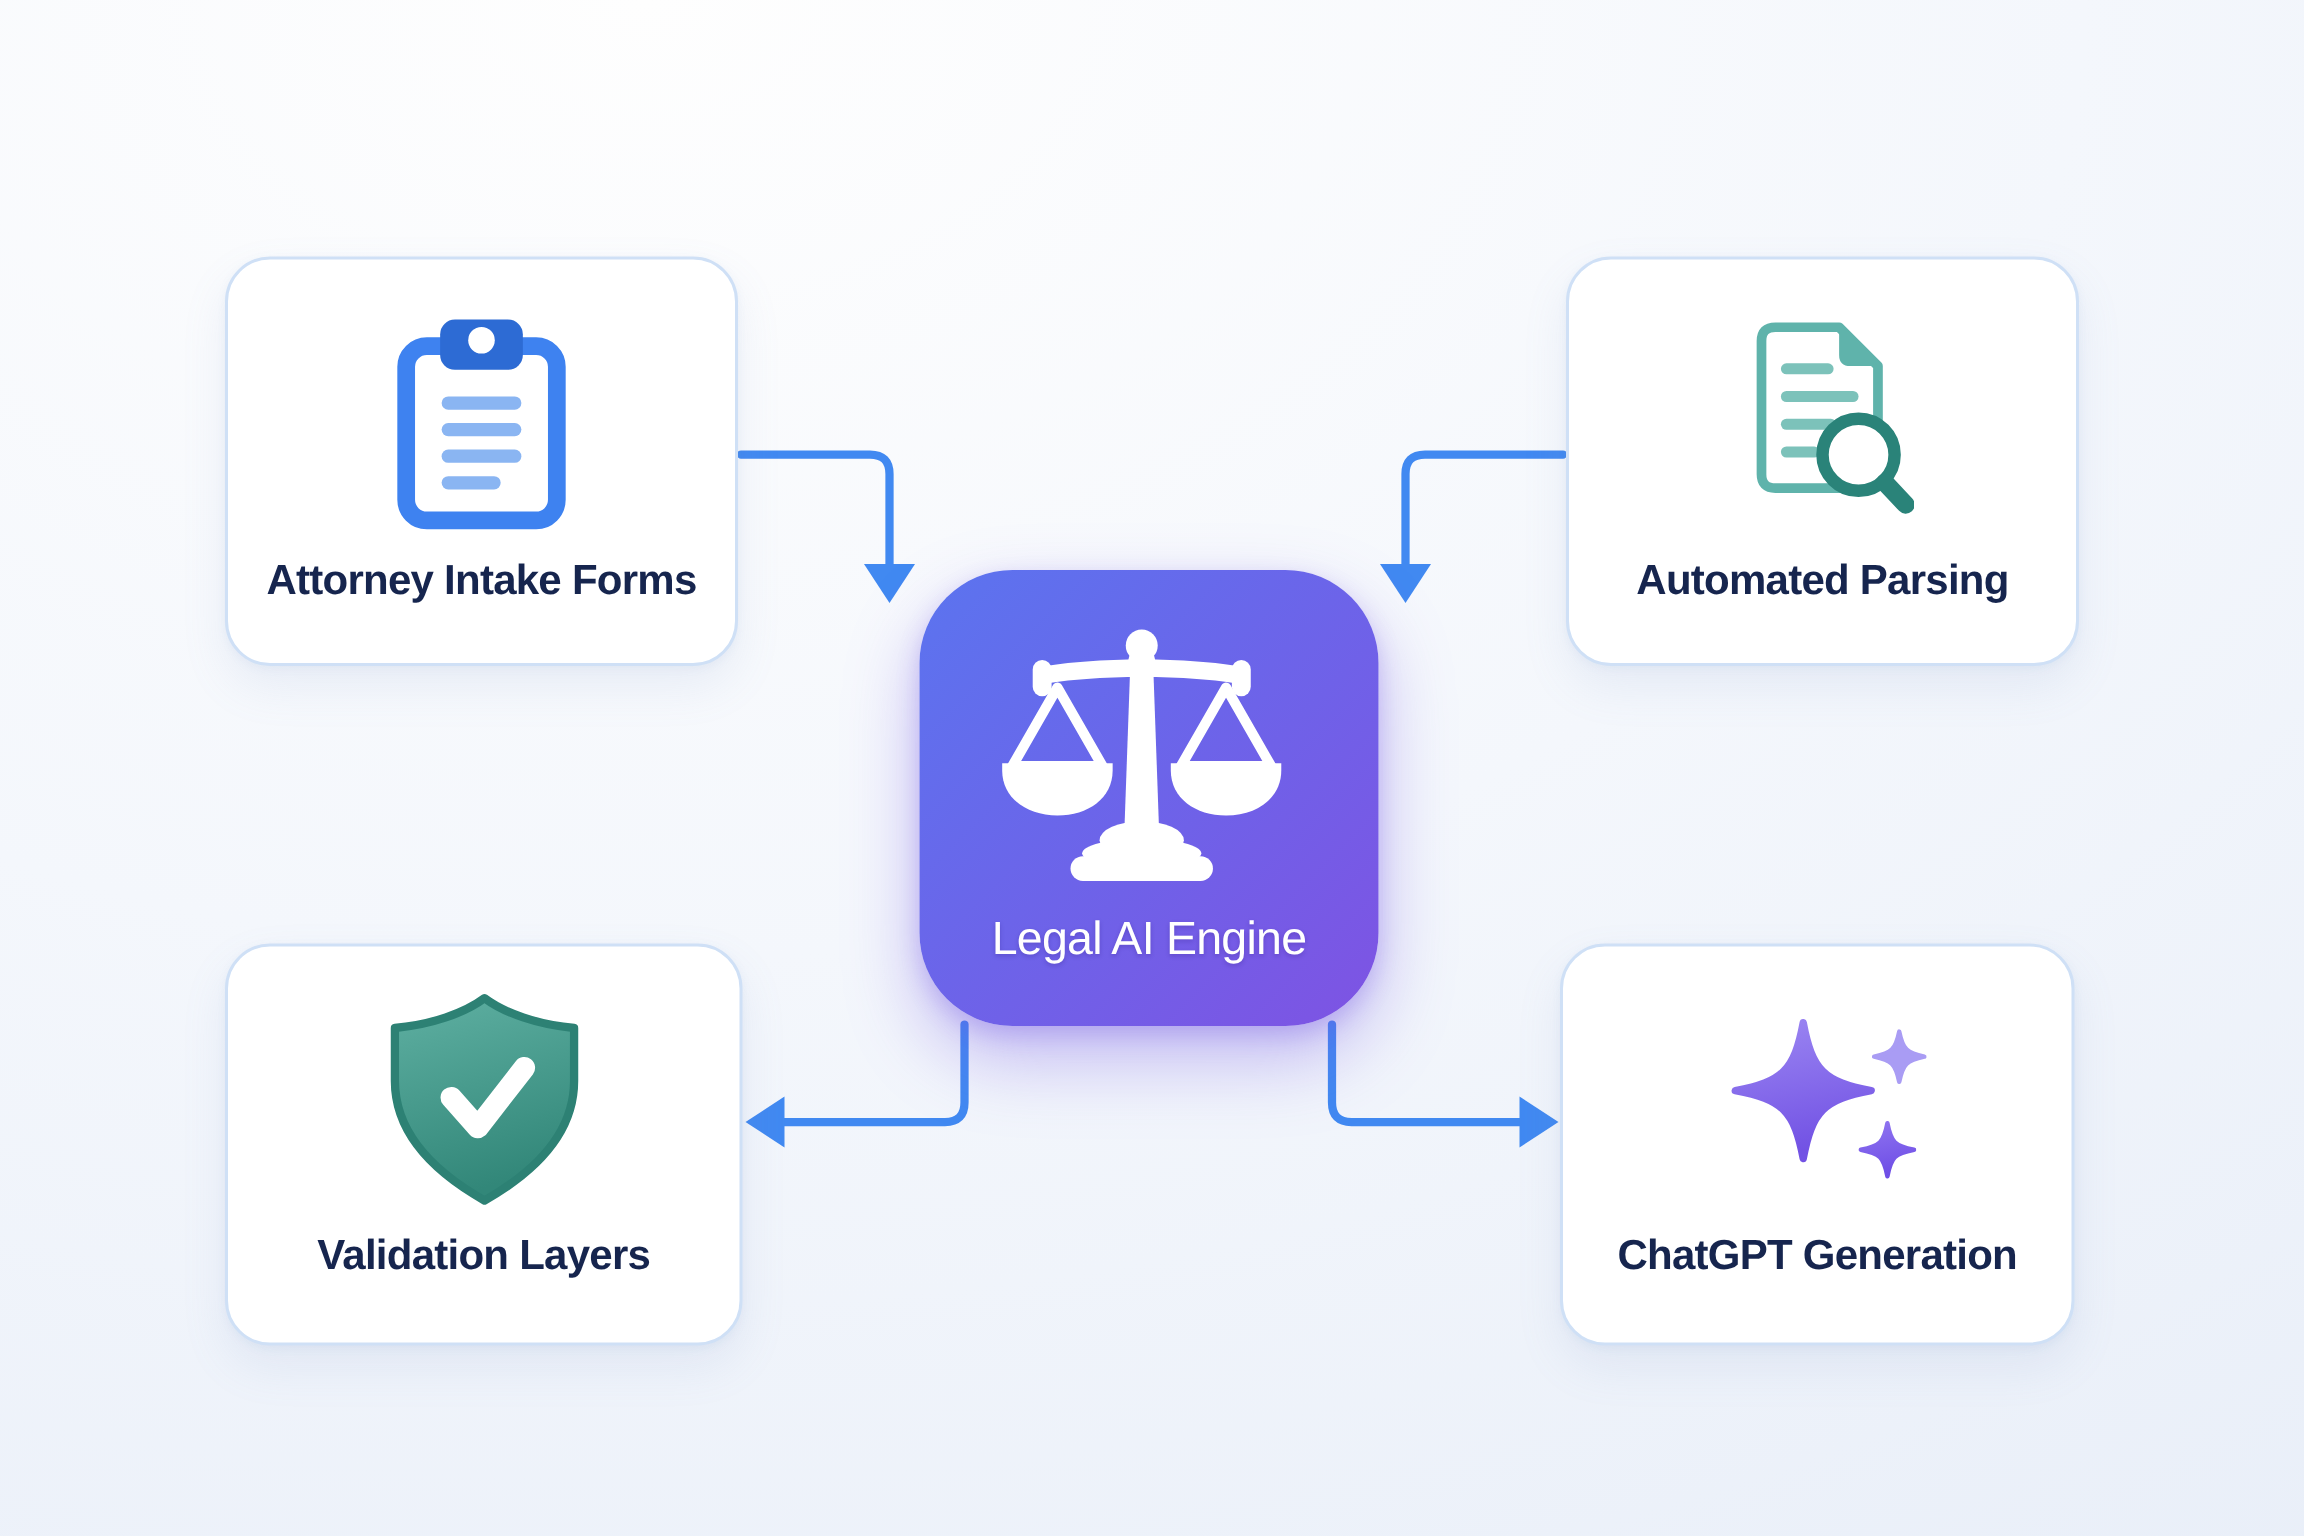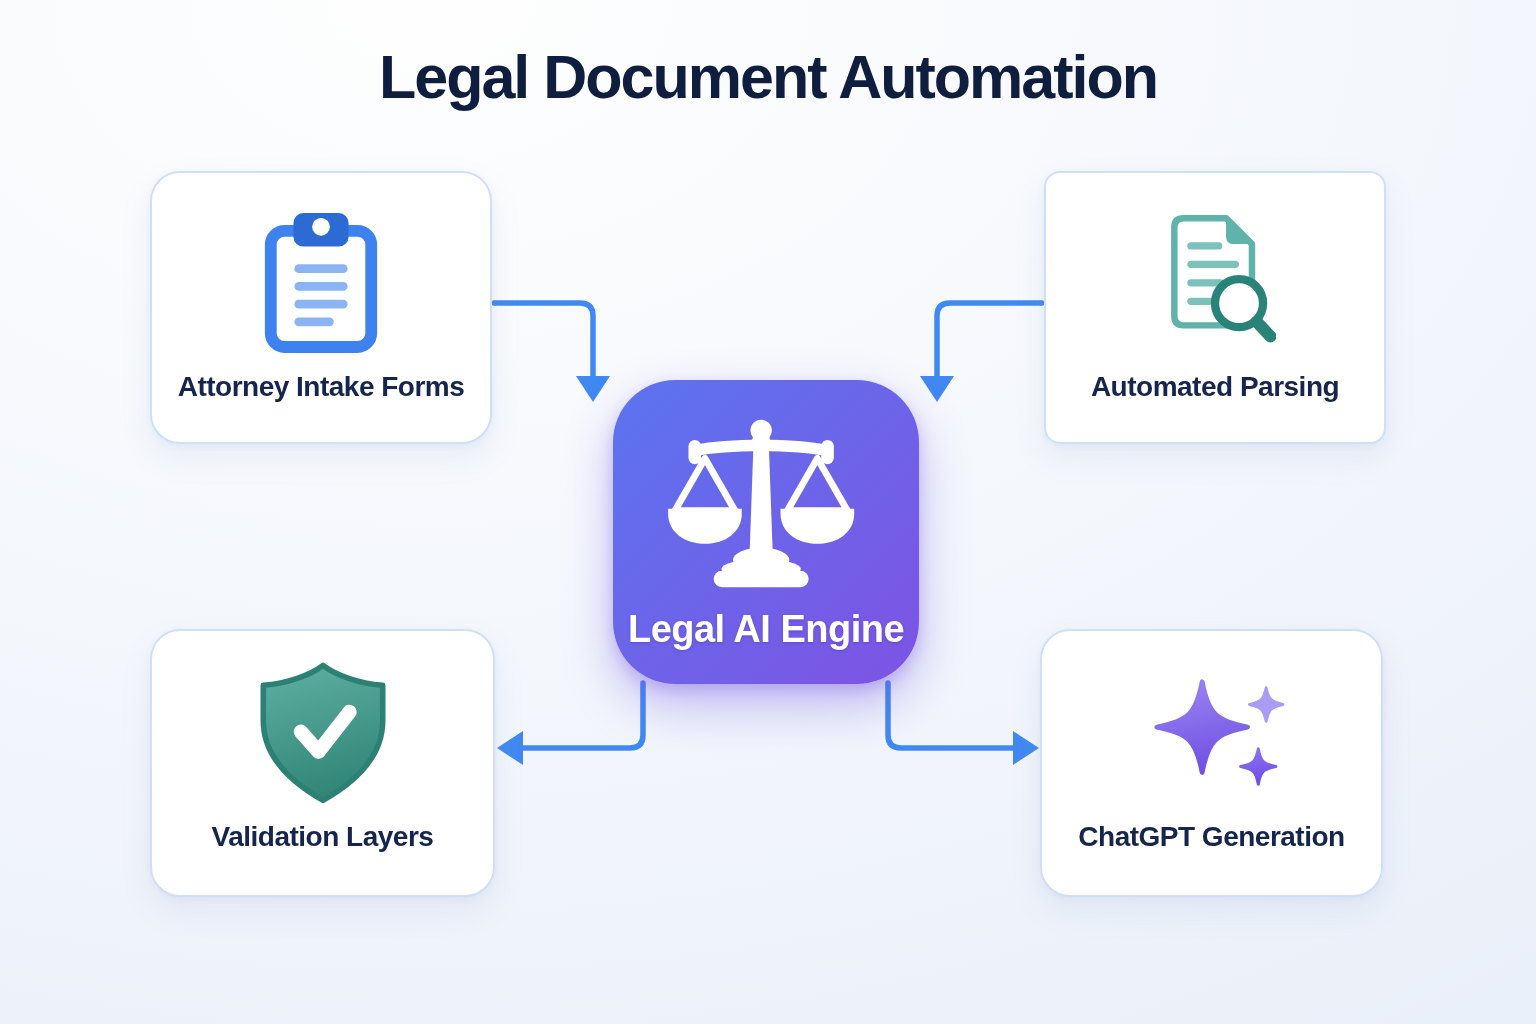--- a/index.html
+++ b/index.html
@@ -18,49 +18,48 @@
   .connectors polygon { fill:var(--arrow,#4189f1); }
   .node-card {
     position:absolute; box-sizing:border-box;
     background:var(--card-bg,#ffffff);
     border:2px solid var(--card-border,#cfe0f6);
     border-radius:30px;
     box-shadow:0 14px 30px rgba(120,150,200,.12), 0 2px 6px rgba(120,150,200,.08);
     display:flex; flex-direction:column; align-items:center;
   }
   .card-tl { left:150px; top:171px; width:342px; height:273px; }
-  .card-tr { left:1044px; top:171px; width:342px; height:273px;border-radius:16px; }
+  .card-tr { left:1044px; top:171px; width:342px; height:273px; }
   .card-bl { left:150px; top:629px; width:345px; height:268px; }
   .card-br { left:1040px; top:629px; width:343px; height:268px; }
   .icon-wrap { margin-top:28px; height:160px; display:flex; align-items:center; justify-content:center; }
   .card-bl .icon-wrap, .card-br .icon-wrap { margin-top:26px; height:154px; }
   .node-label {
     margin-top:10px; font-size:28px; font-weight:bold; letter-spacing:-0.5px;
     color:var(--label-text,#16254e); white-space:nowrap;
   }
   .center-card {
     position:absolute; left:613px; top:380px; width:306px; height:304px;
     border-radius:62px;
     background:linear-gradient(135deg, var(--center-gradient-start,#5b74ef) 0%, var(--center-gradient-end,#7e53e3) 100%);
     box-shadow:0 22px 48px rgba(112,84,228,.38), 0 6px 14px rgba(112,84,228,.25);
     display:flex; flex-direction:column; align-items:center;
   }
   .center-icon-wrap { margin-top:24px; height:196px; display:flex; align-items:center; justify-content:center; }
   .center-label {
-    margin-top:8px; font-size:38px; font-weight:bold; letter-spacing:-0.5px;
+    margin-top:8px; font-size:31px; font-weight:normal; letter-spacing:-0.5px;
     color:var(--center-label-text,#ffffff); white-space:nowrap;
     text-shadow:0 1px 3px rgba(40,20,120,.25);
   }
 </style>
 </head>
 <body>
 
 <div class="canvas">
 
-  <h1 class="title">Legal Document Automation</h1>
 
   <svg class="connectors" viewBox="0 0 1536 1024">
     <g>
       <path d="M494,303 H580 Q593,303 593,316 V378"></path>
       <polygon points="576,376 610,376 593,402"></polygon>
     </g>
     <g>
       <path d="M1042,303 H950 Q937,303 937,316 V378"></path>
       <polygon points="920,376 954,376 937,402"></polygon>
     </g>

